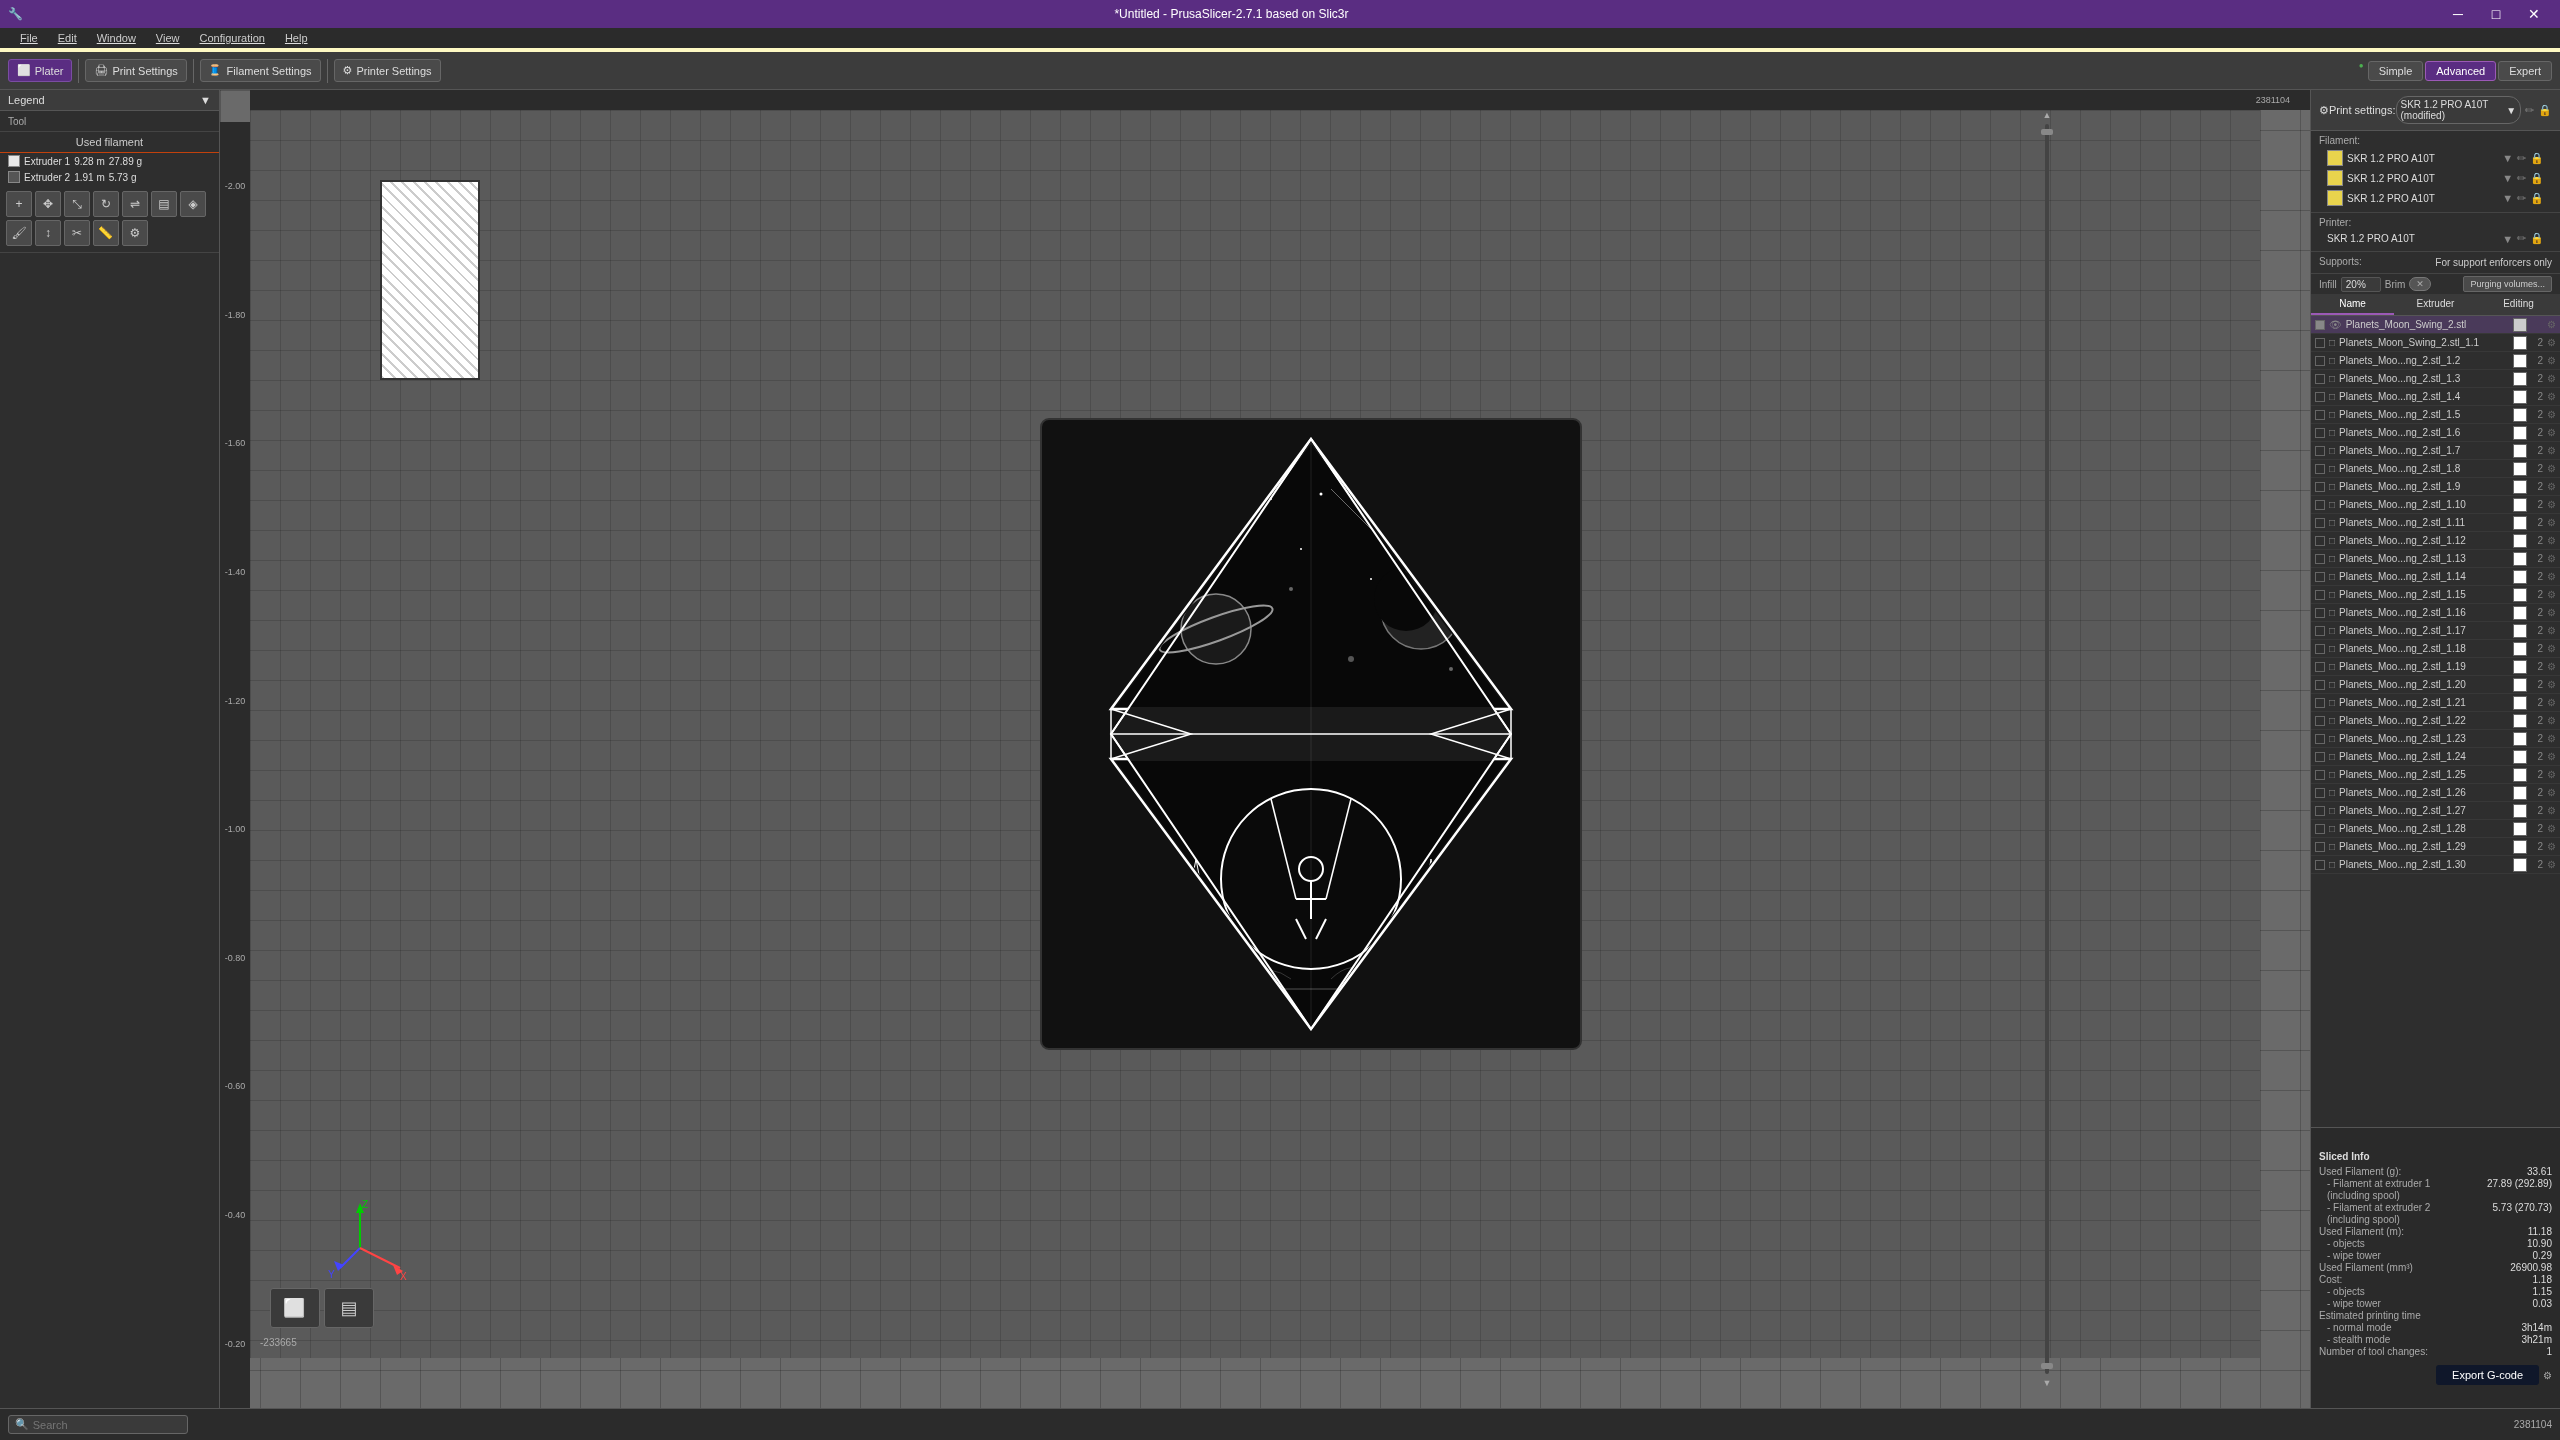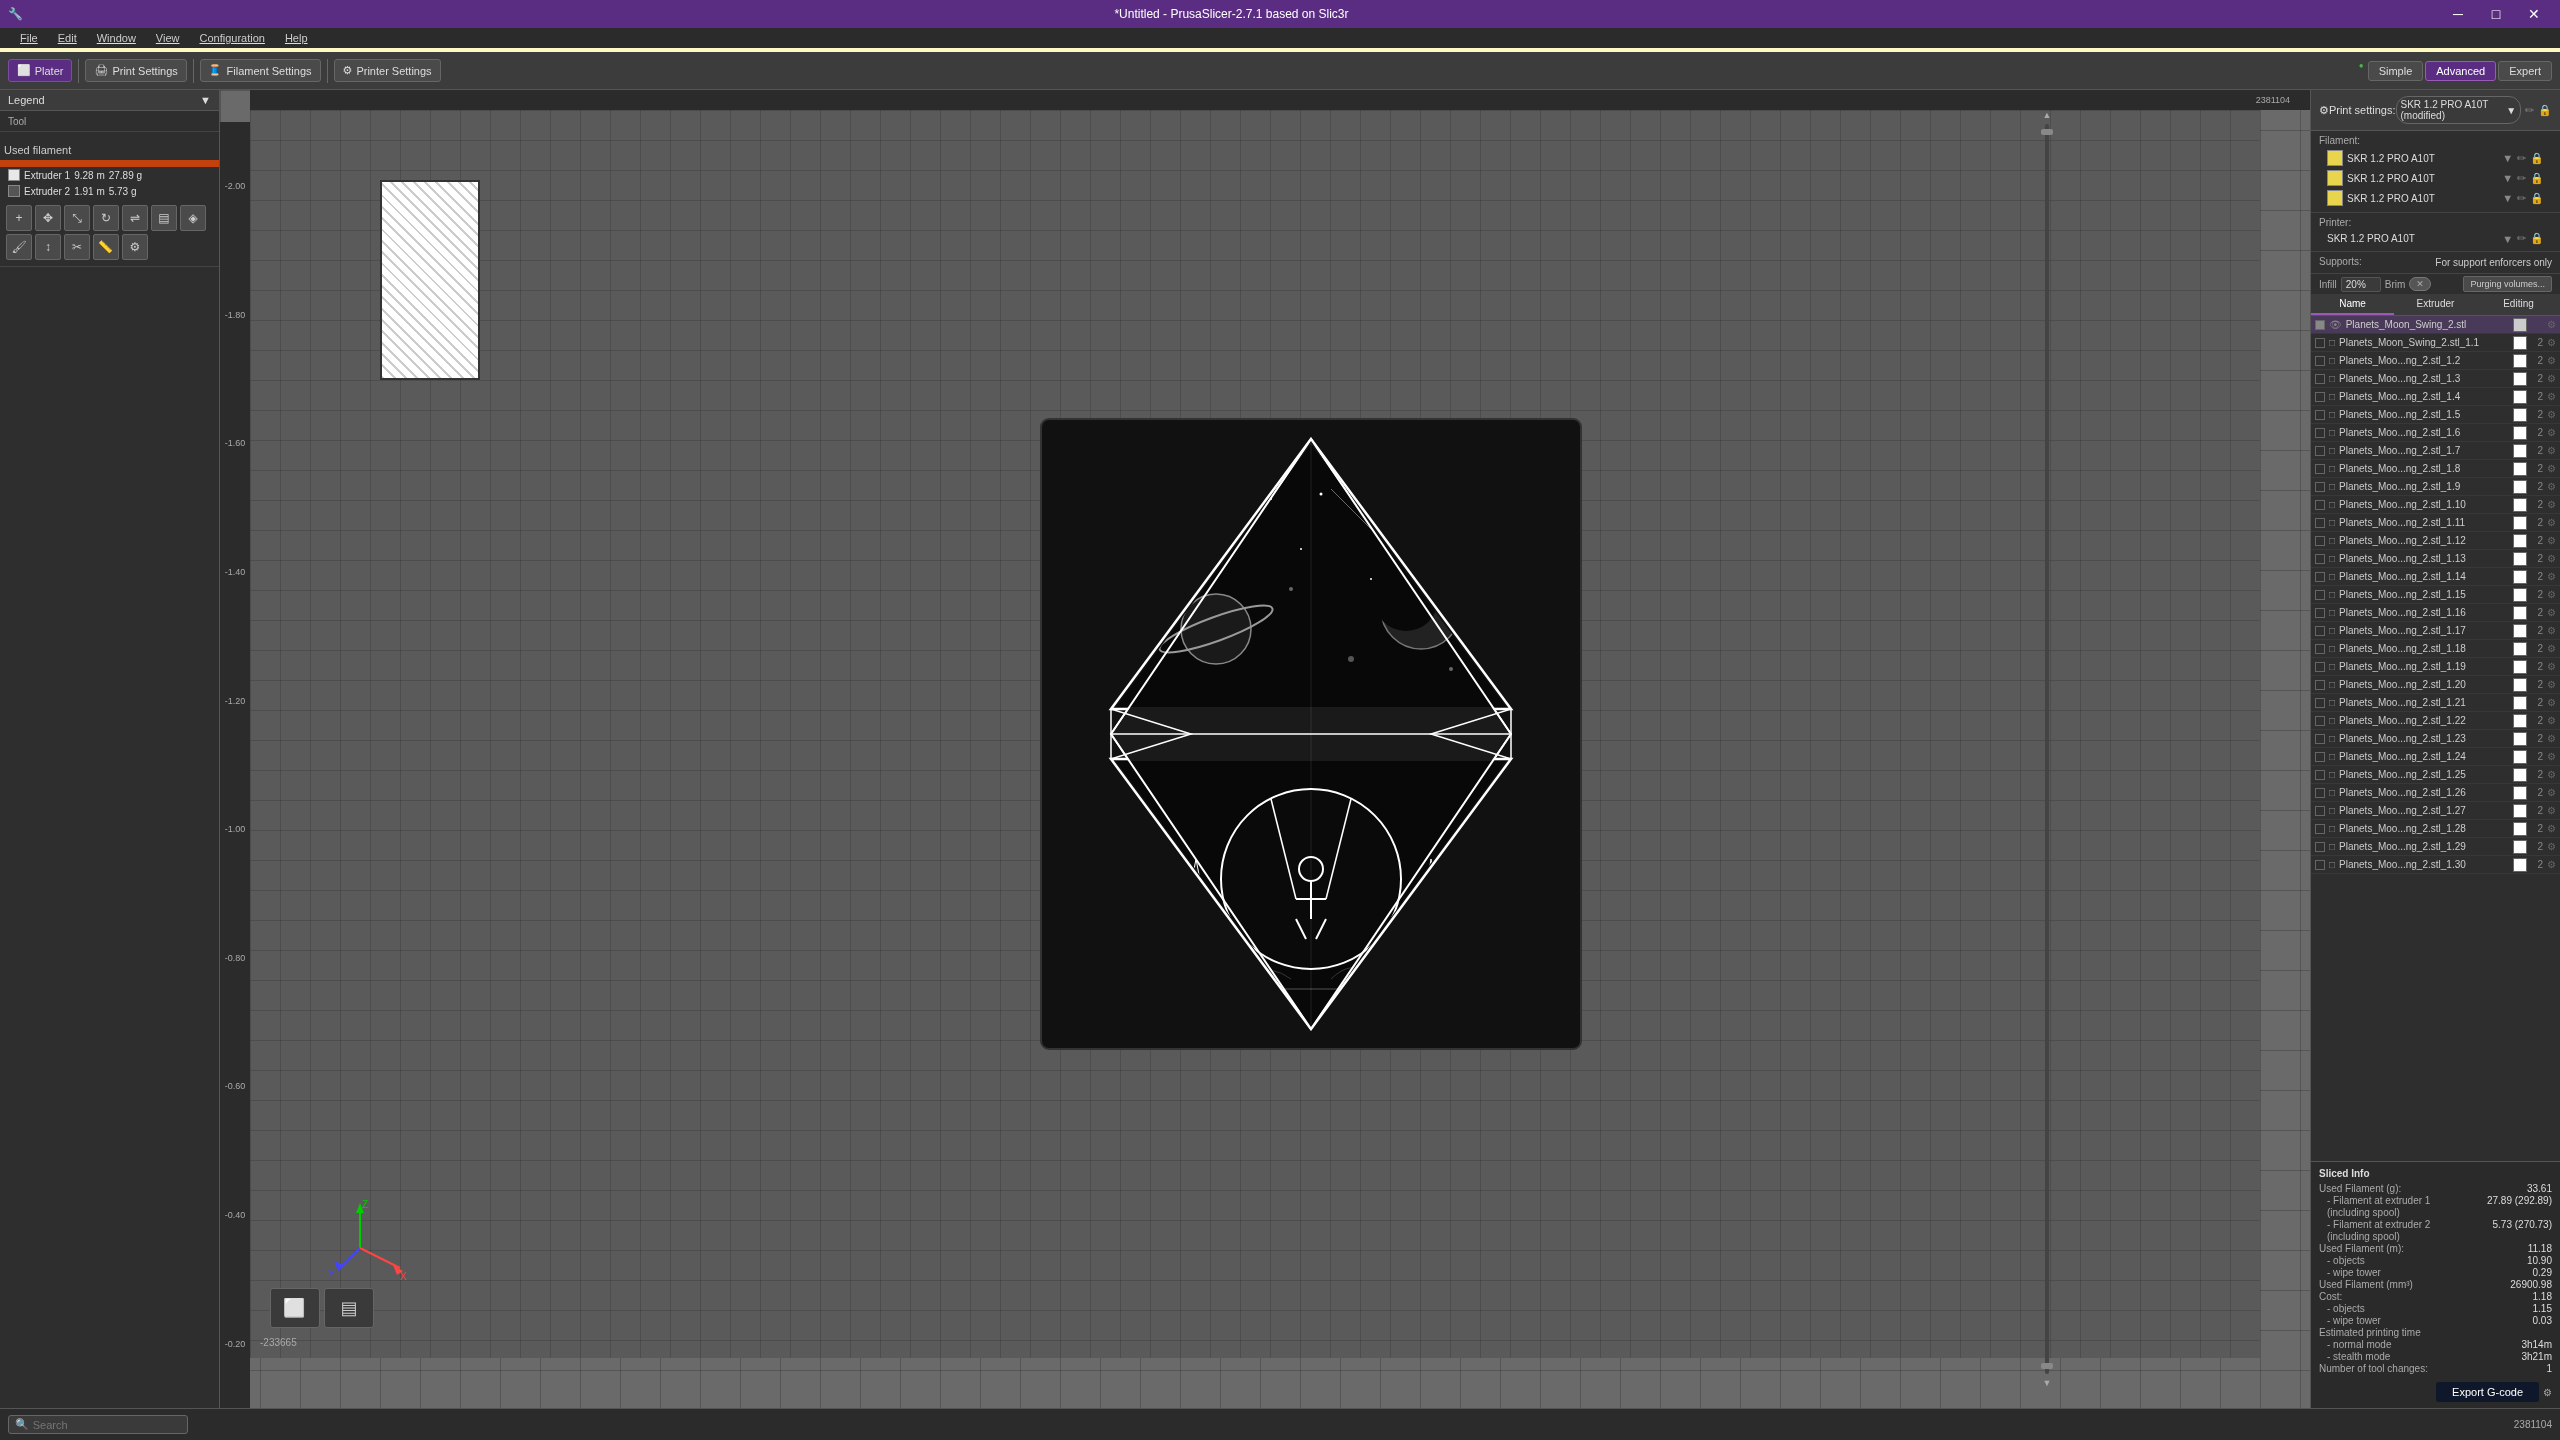--- a/index.html
+++ b/index.html
@@ -102,26 +102,25 @@
       align-items: center;
       justify-content: space-between;
       border-bottom: 1px solid #555;
     }
     #tool-section {
       padding: 4px 8px;
       border-bottom: 1px solid #444;
     }
     .tool-label { color: #aaa; font-size: 10px; }
     .used-filament-header {
-      text-align: left;
+      text-align: center;
       padding: 4px;
       font-size: 11px;
       color: #ccc;
-      border-bottom: 7px solid #c2410c;
-      margin-top: 8px;
+      border-bottom: 1px solid #c2410c;
     }
     .extruder-row {
       display: flex;
       align-items: center;
       padding: 2px 8px;
       gap: 4px;
       font-size: 10px;
     }
     .extruder-color {
       width: 12px; height: 12px;
@@ -347,21 +346,21 @@
     .layer-icon { color: #888; font-size: 10px; }
     .layer-name { flex: 1; overflow: hidden; text-overflow: ellipsis; white-space: nowrap; color: #ccc; }
     .layer-color { width: 14px; height: 14px; border: 1px solid #666; flex-shrink: 0; }
     .layer-num { color: #888; width: 12px; text-align: right; }
     .layer-settings { color: #666; cursor: pointer; }
 
     
     #sliced-info {
       background: #2a2a2a;
       border-top: 1px solid #555;
-      padding: 6px 8px;
+      padding: 23px 8px;
       font-size: 10px;
     }
     .info-title { font-weight: bold; color: #ddd; margin-bottom: 4px; }
     .info-row { display: flex; justify-content: space-between; margin-bottom: 1px; }
     .info-key { color: #aaa; }
     .info-val { color: #ddd; }
     .info-indent { padding-left: 8px; }
 
     
     #bottom-bar {

